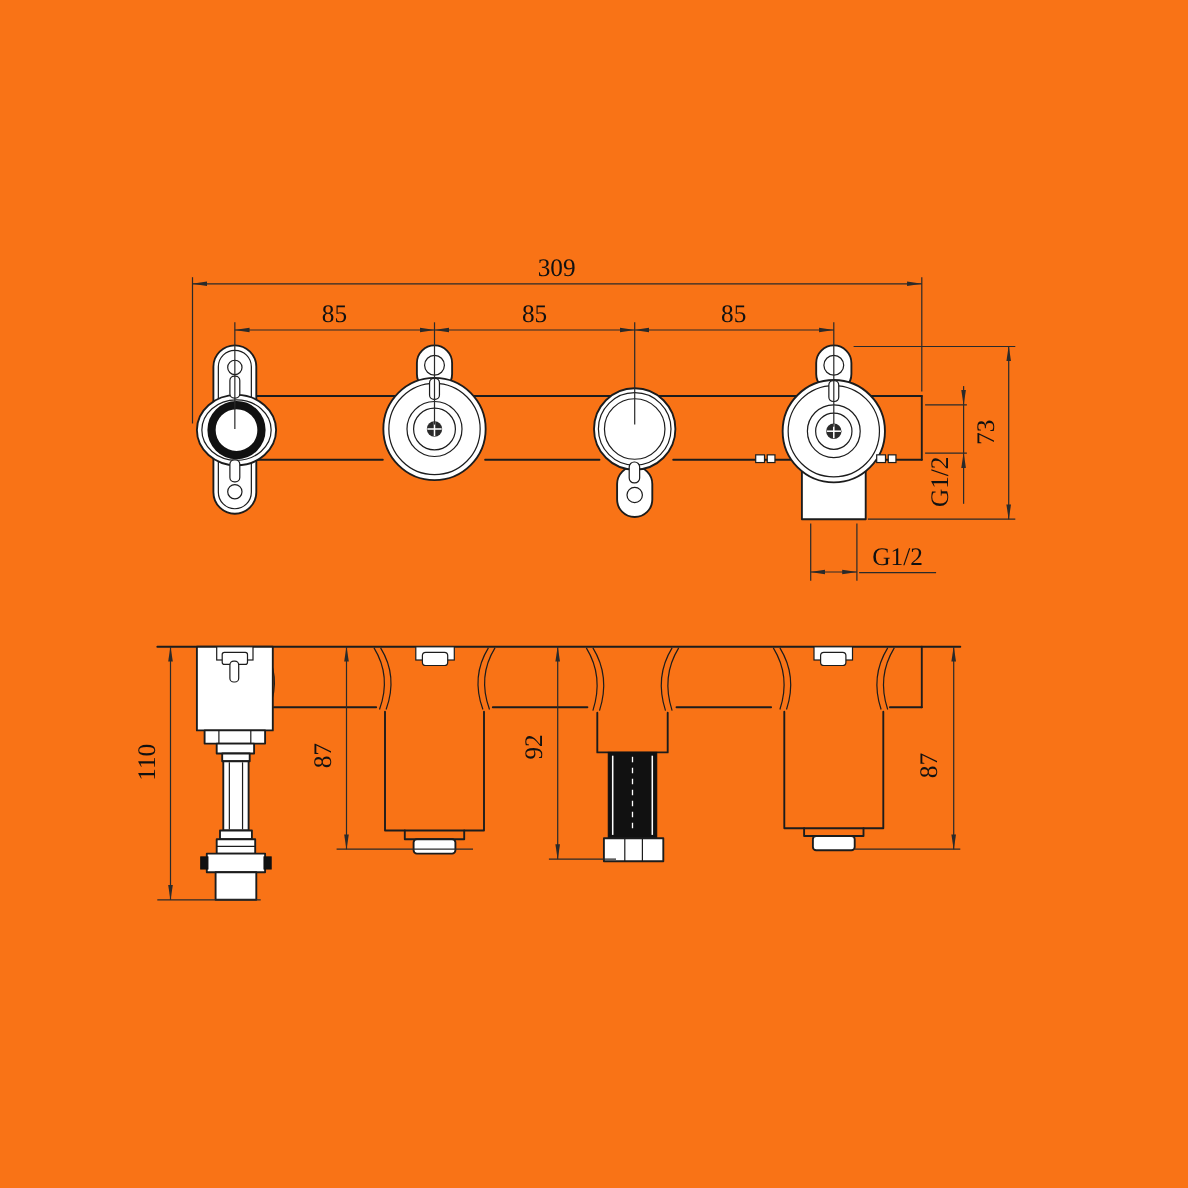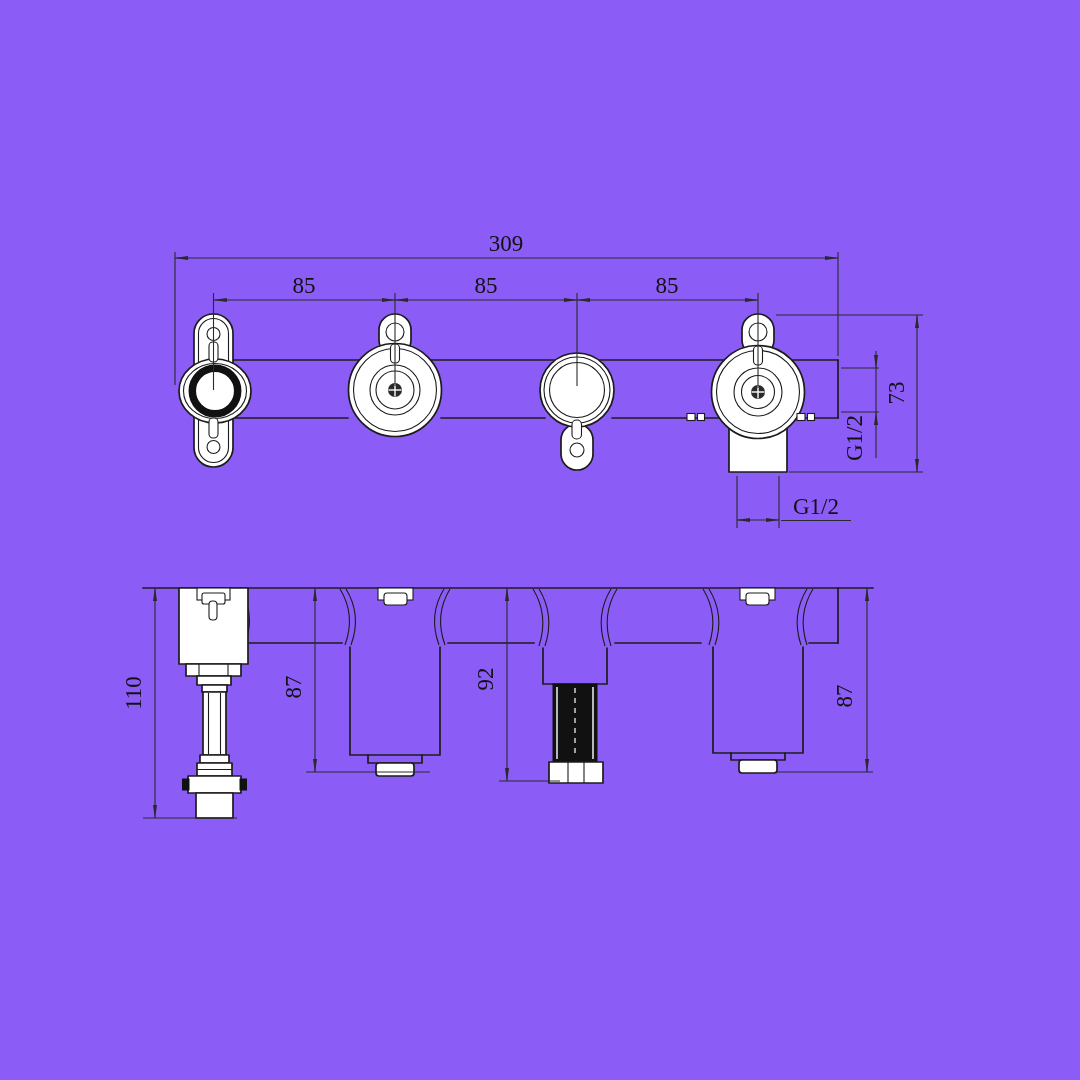--- a/index.html
+++ b/index.html
@@ -1,16 +1,16 @@
 <!DOCTYPE html>
 <html><head>
 <meta charset="utf-8">
 <style>
   html,body{margin:0;padding:0;background:#fff;}
-  .canvas{position:relative;width:1080px;height:1080px;background:#8b5cf6;overflow:hidden;}
+  .canvas{position:relative;width:1080px;height:1080px;background:#f97316;overflow:hidden;}
   svg{position:absolute;left:0;top:0;}
   .o  {stroke:#1c1c1c;stroke-width:1.7;fill:none;stroke-linejoin:round;stroke-linecap:round;}
   .of {stroke:#1c1c1c;stroke-width:1.7;fill:#ffffff;stroke-linejoin:round;}
   .t  {stroke:#1c1c1c;stroke-width:1.1;fill:none;}
   .tf {stroke:#1c1c1c;stroke-width:1.1;fill:#ffffff;}
   .d  {stroke:#2a2a2a;stroke-width:1.1;fill:none;}
   .blk{fill:#111111;stroke:#111111;stroke-width:1;}
   .wln{stroke:#ffffff;stroke-width:1.4;fill:none;}
   .txt{font-family:"Liberation Serif","DejaVu Serif",serif;font-size:23px;fill:#111111;}
 </style>

